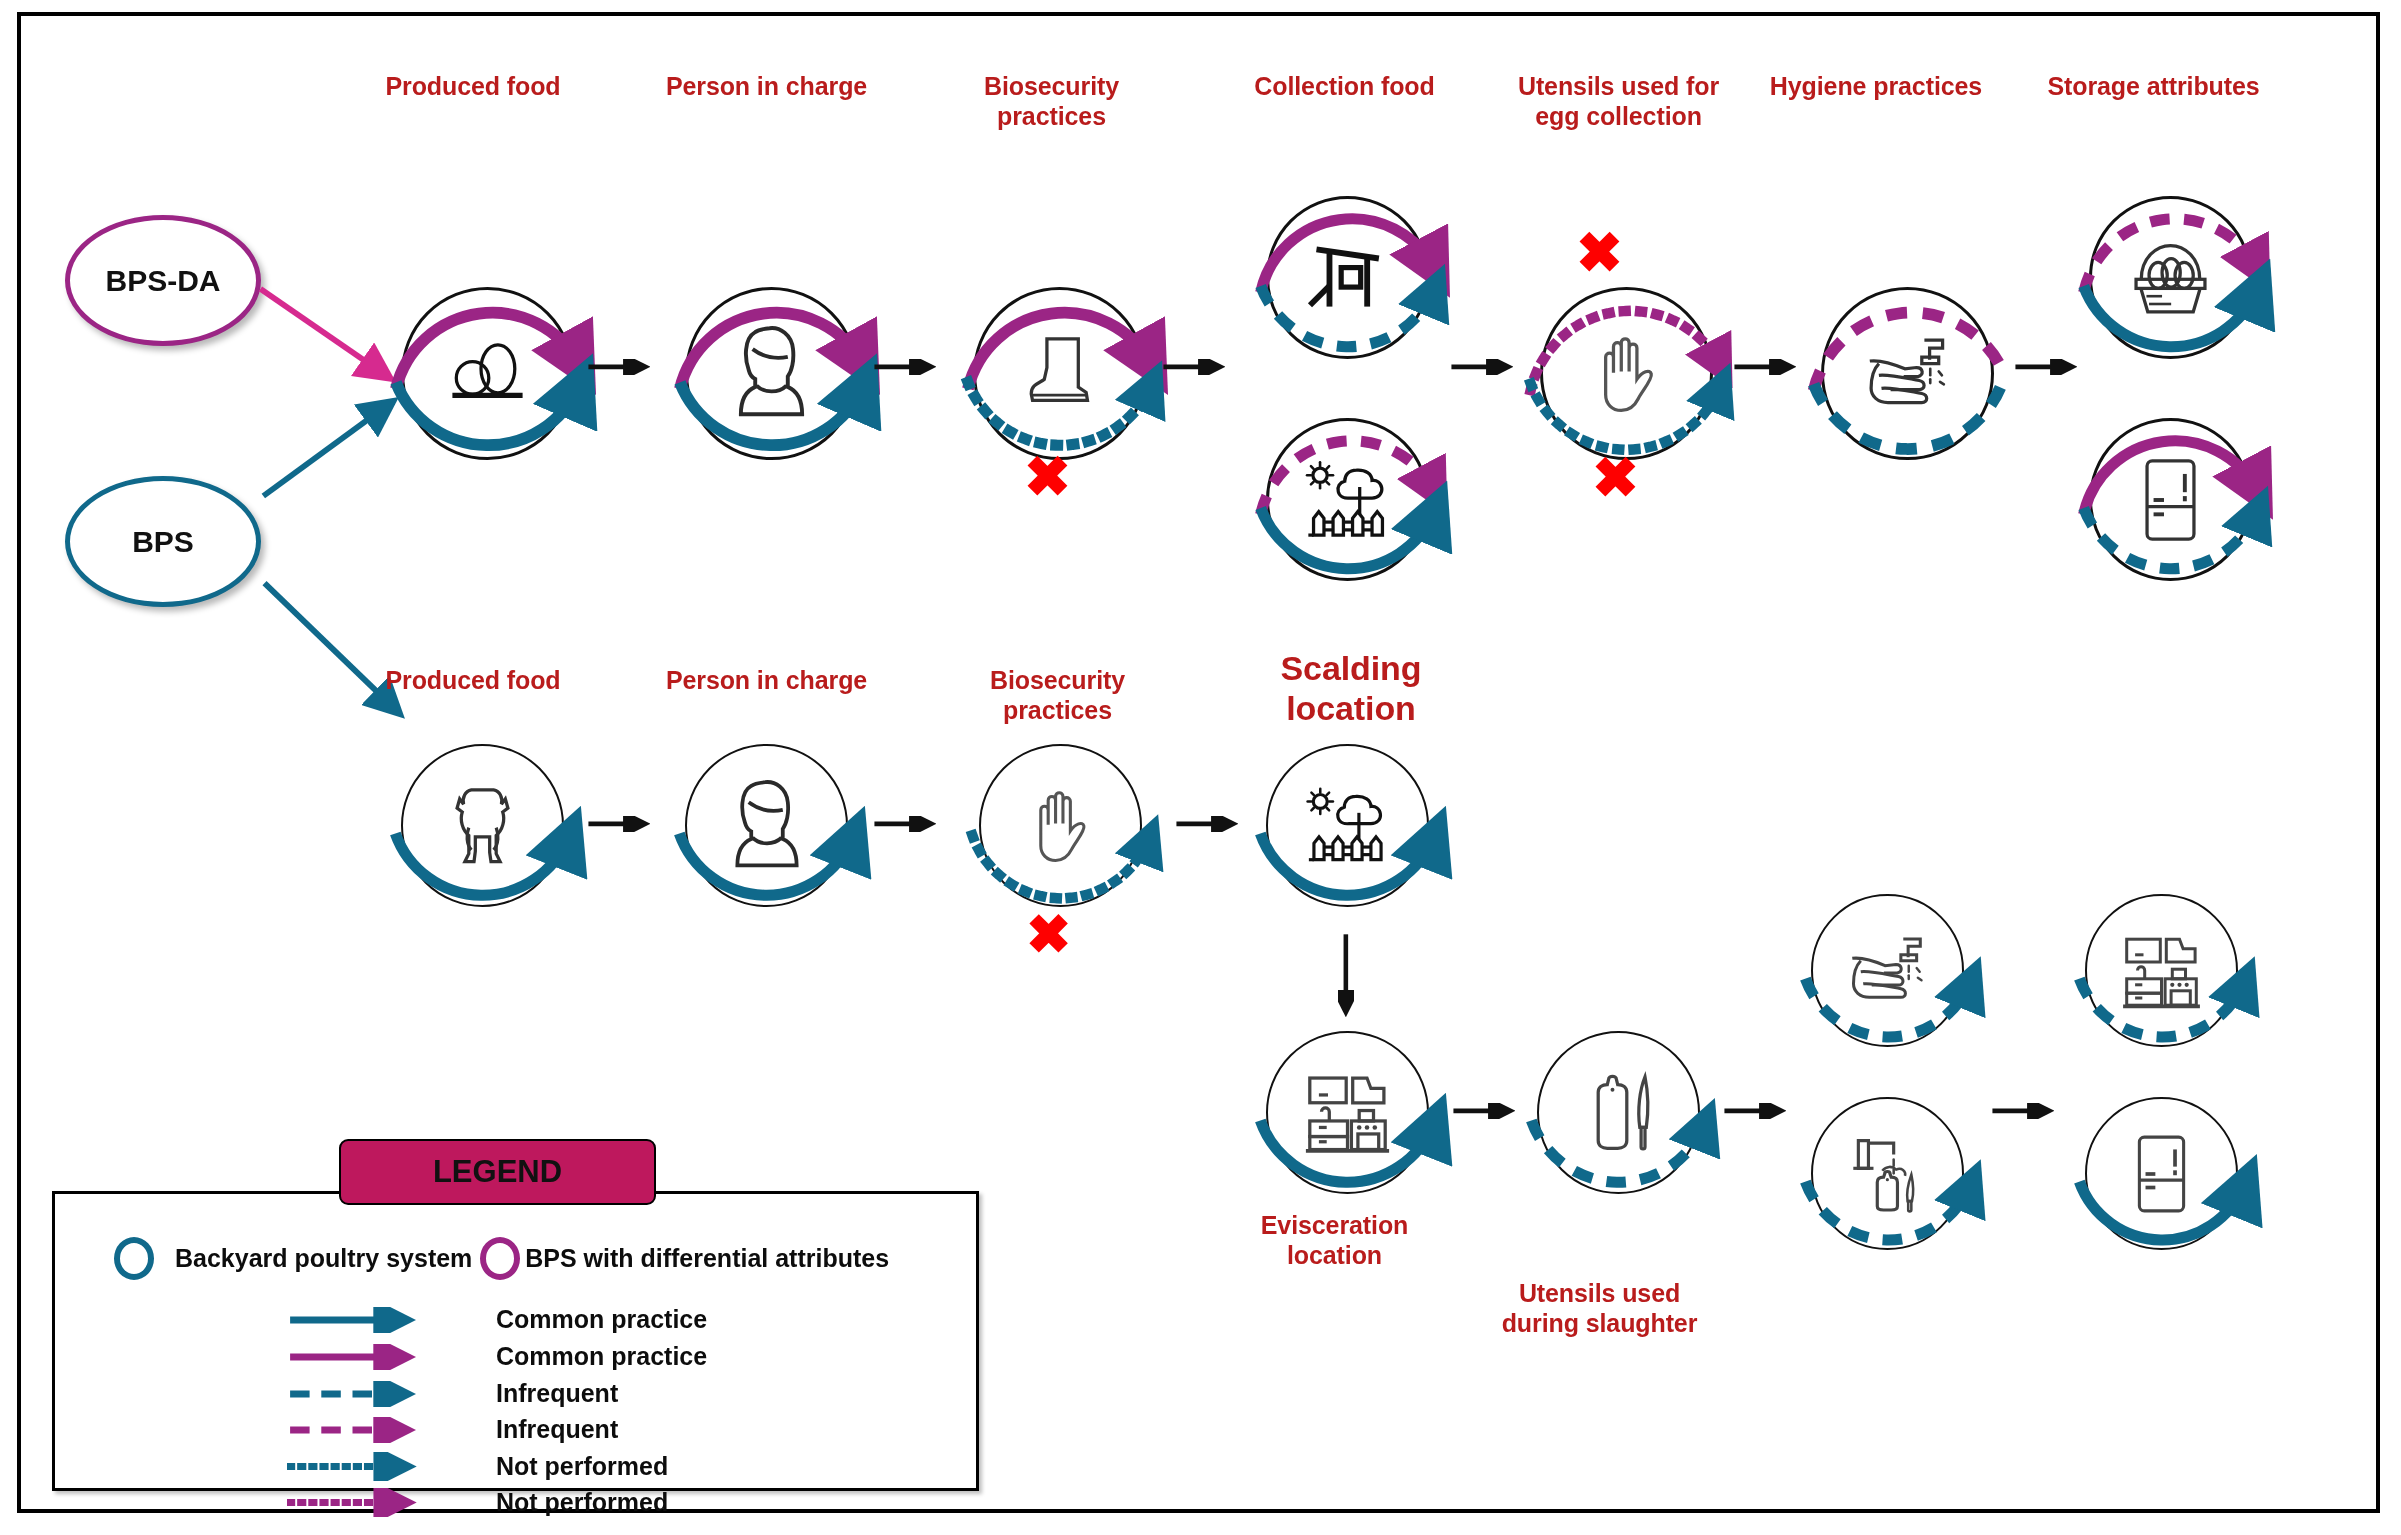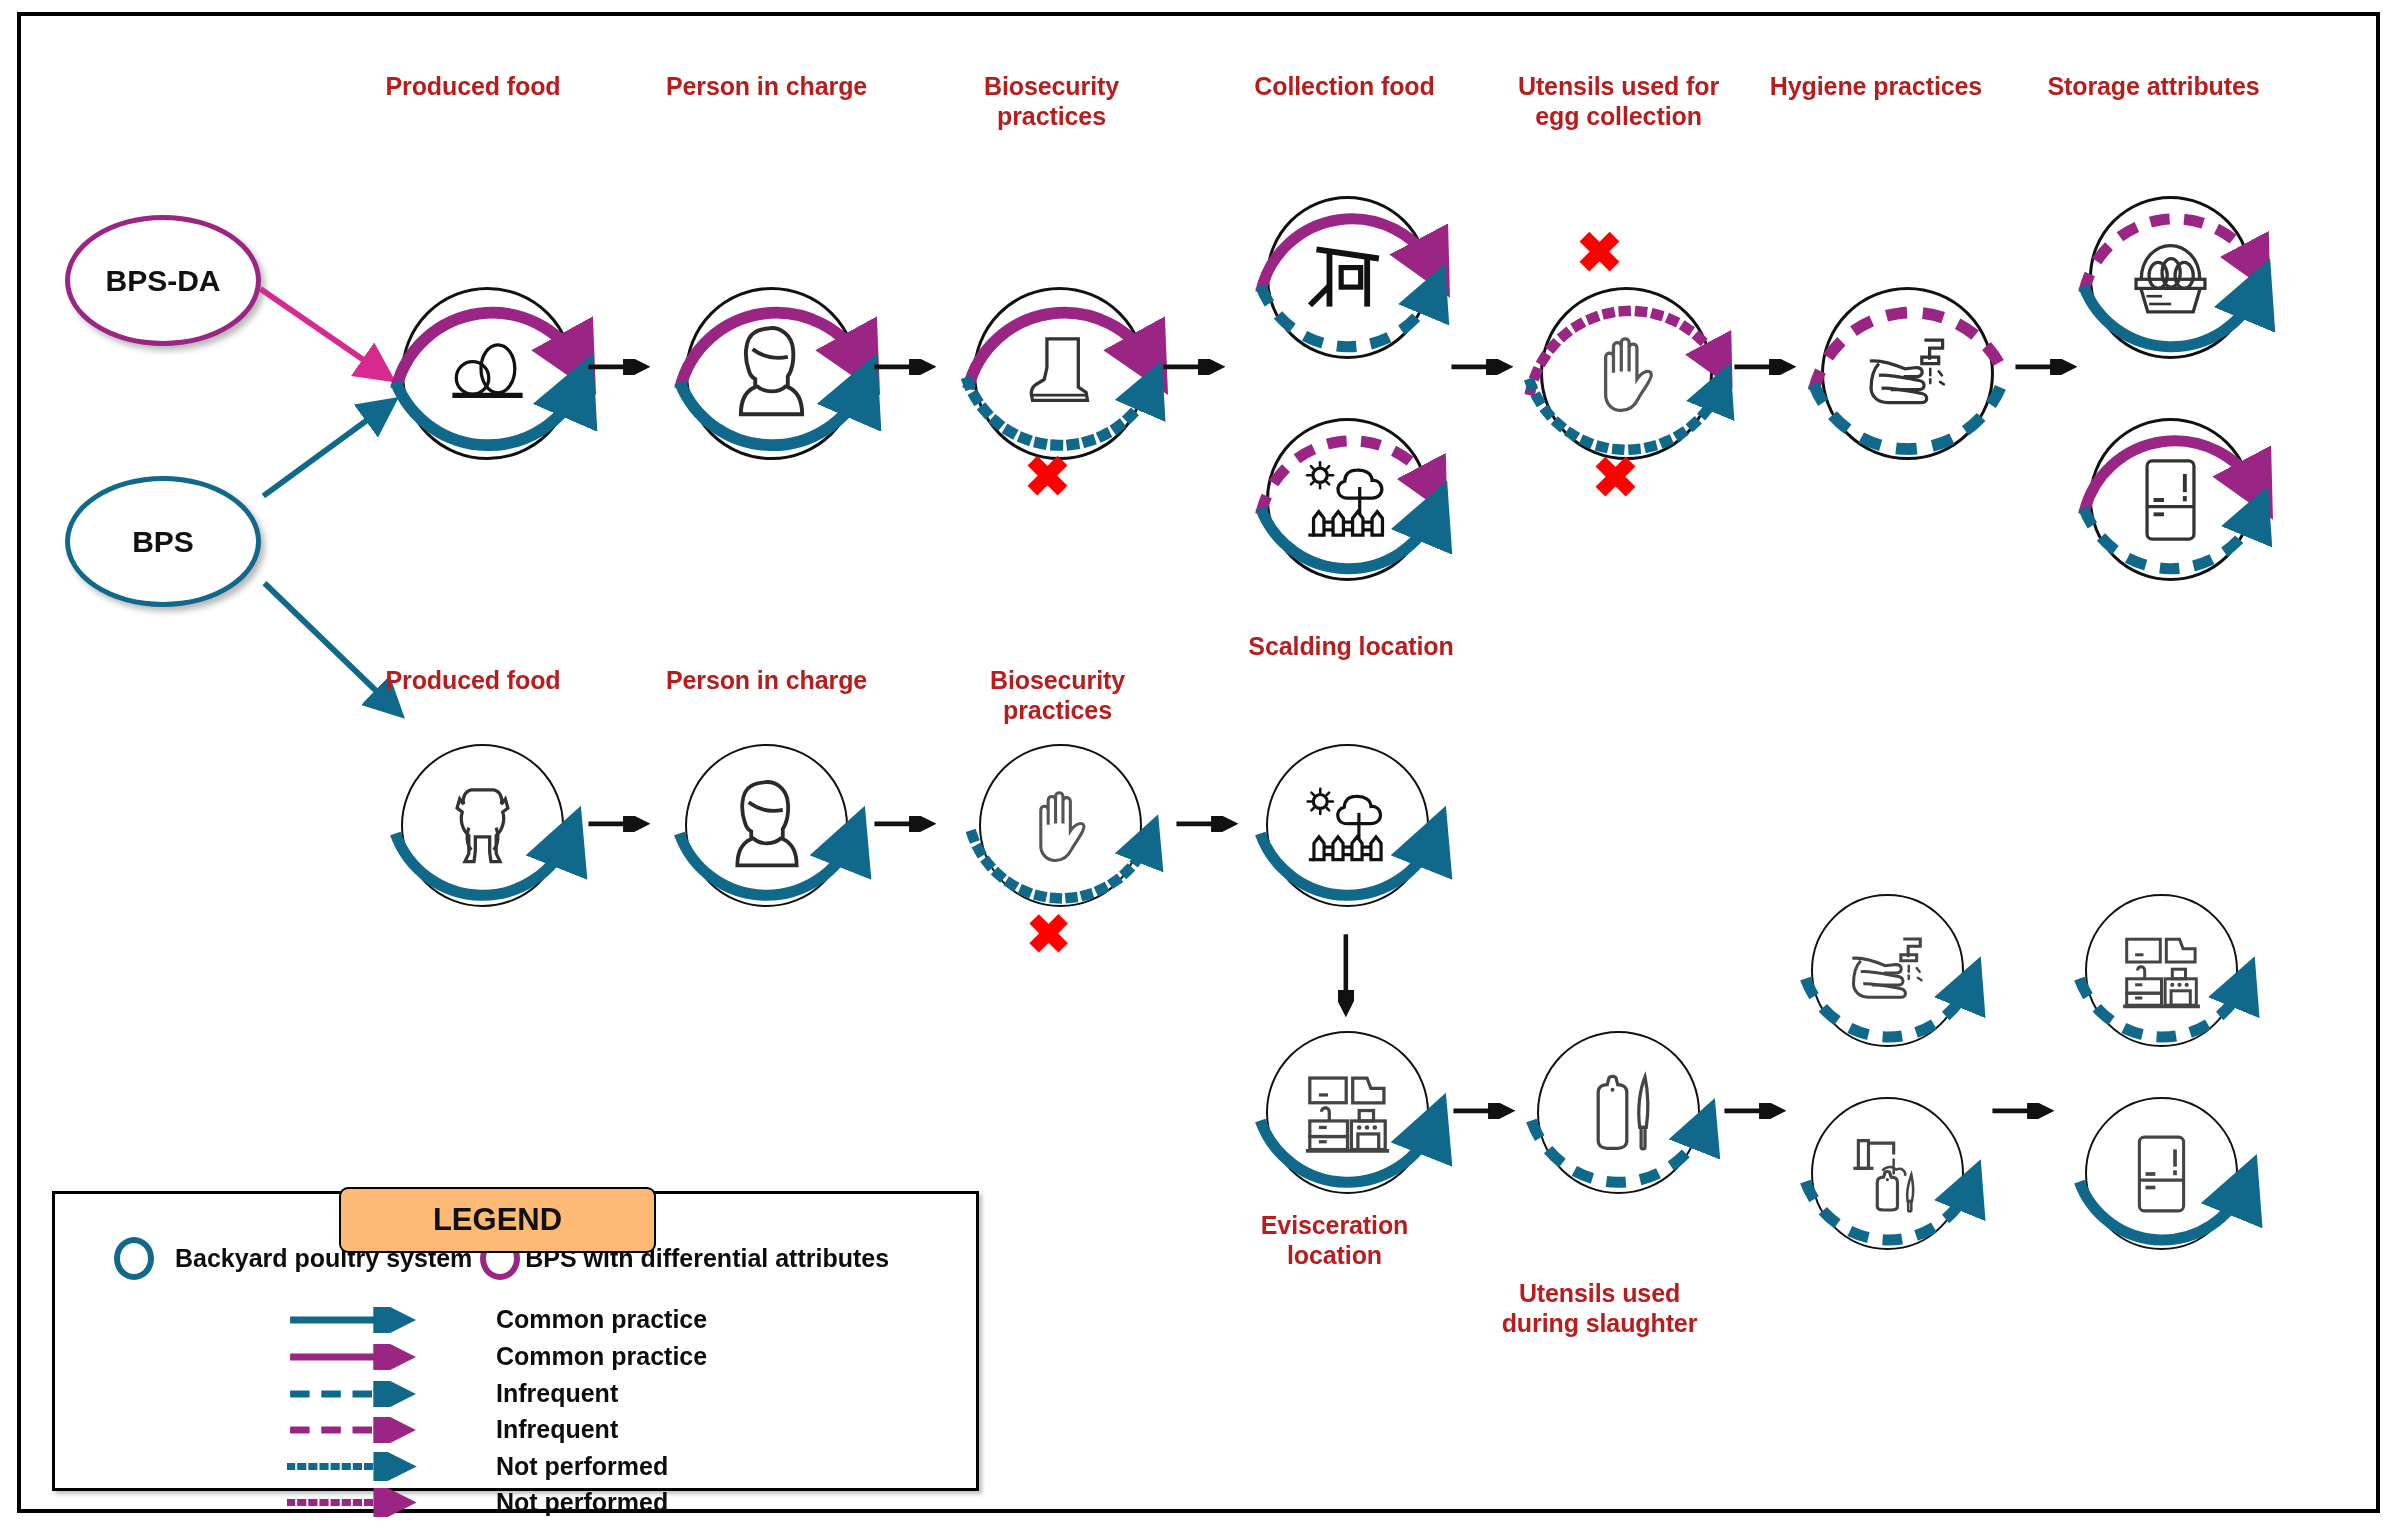--- a/index.html
+++ b/index.html
@@ -20,22 +20,22 @@
   .oval{position:absolute;border-radius:50%;box-sizing:border-box;display:flex;align-items:center;justify-content:center;
         font-weight:bold;color:#111;background:#fff;box-shadow:3.9px 4.6px 5.9px rgba(0,0,0,.28);}
 
   .harrow{position:absolute;}
   .harrow svg{display:block;}
 
   .redx{position:absolute;color:#fe0000;font-weight:bold;line-height:1;}
 
   
   #legendbox{position:absolute;border:3.3px solid #000;background:#fff;box-sizing:border-box;box-shadow:3.3px 3.3px 3.9px rgba(0,0,0,.25);}
-  #legendtab{position:absolute;border:2.6px solid #000;border-radius:9.1px;background:#fdba74;
-             display:flex;align-items:center;justify-content:center;font-weight:bold;color:#111;z-index:3;margin-top:48px;}
+  #legendtab{position:absolute;border:2.6px solid #000;border-radius:9.1px;background:#be185d;
+             display:flex;align-items:center;justify-content:center;font-weight:bold;color:#111;z-index:3;}
   .lgrow{position:absolute;display:flex;align-items:center;}
   .lgtext{font-weight:bold;color:#0d0d0d;white-space:nowrap;}
   .lgcirc{border-radius:50%;box-sizing:border-box;}
 </style>
 </head>
 <body>
 
 <div id="page">
   <div id="frame"></div>
 
@@ -465,21 +465,21 @@
             </marker>
           </defs>
       <path d="M24,170 A143,143 0 0 0 290,175" fill="none" stroke="#10698B" stroke-width="17" stroke-dasharray="30 22" marker-end="url(#a9t)"></path>
         </svg>
     </div>
   </div>
 
   <div class="lbl" style="left:375px;top:666px;width:196px;font-size:25px;">Produced food</div>
   <div class="lbl" style="left:659px;top:666px;width:215px;font-size:25px;">Person in charge</div>
   <div class="lbl" style="left:966px;top:666px;width:183px;font-size:25px;">Biosecurity practices</div>
-  <div class="lbl" style="left:1240px;top:632px;width:222px;font-size:25px;">Scalding location</div>
+  <div class="lbl" style="left:1240px;top:648px;width:222px;font-size:34px;">Scalding location</div>
   <div class="lbl" style="left:1240px;top:1211px;width:189px;font-size:25px;">Evisceration location</div>
   <div class="lbl" style="left:1495px;top:1279px;width:209px;font-size:25px;">Utensils used during slaughter</div>
 
   <div class="node" style="left:401px;top:744px;width:163px;height:163px;">
     <div class="ring" style="inset:0;border-width:2.6px;"></div>
     <div class="glyph">
       <svg width="85" height="88" viewBox="0 0 130 135">
         <path d="M48 12 C38 14 34 24 36 34 L30 26 L26 40 L34 46 C30 58 34 74 44 82 L44 110 L38 122 L52 122 L54 106 L54 84 L76 84 L76 108 L78 122 L92 122 L86 110 L86 82 C96 74 100 58 96 46 L104 40 L100 26 L94 34 C96 24 92 14 82 12 Z" fill="none" stroke="#333" stroke-width="5"></path>
         <path d="M44 70 C40 80 40 96 48 104" fill="none" stroke="#333" stroke-width="5"></path>
         <path d="M86 70 C90 80 90 96 82 104" fill="none" stroke="#333" stroke-width="5"></path>

